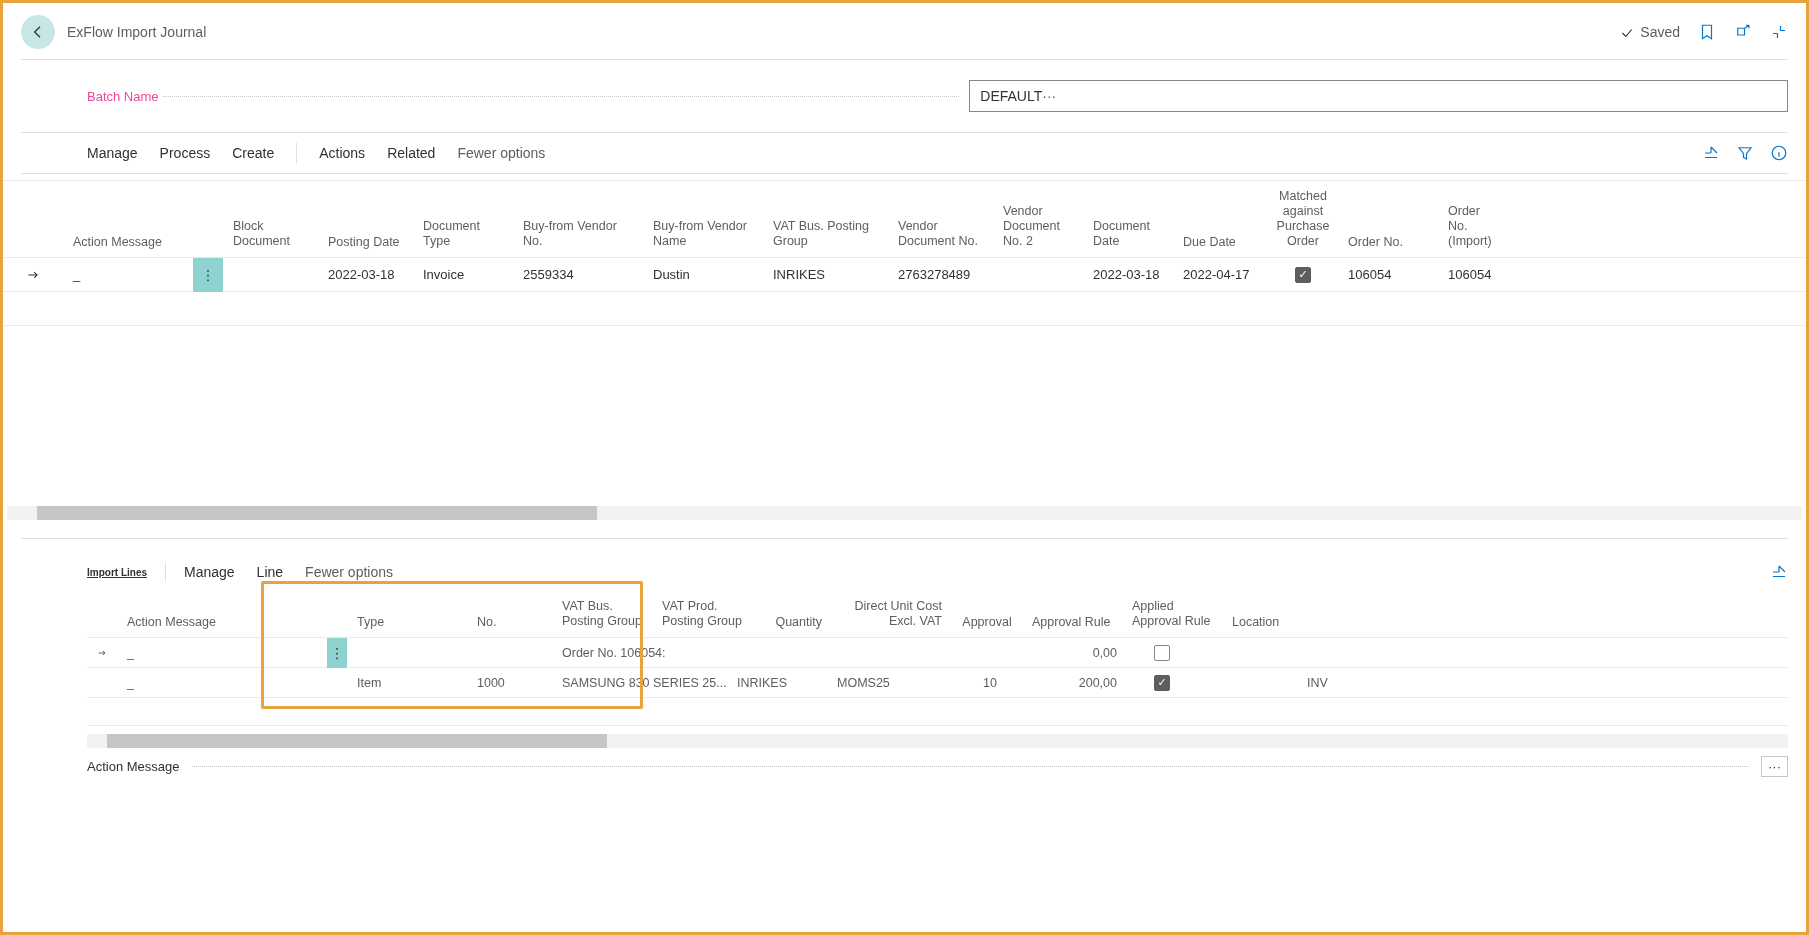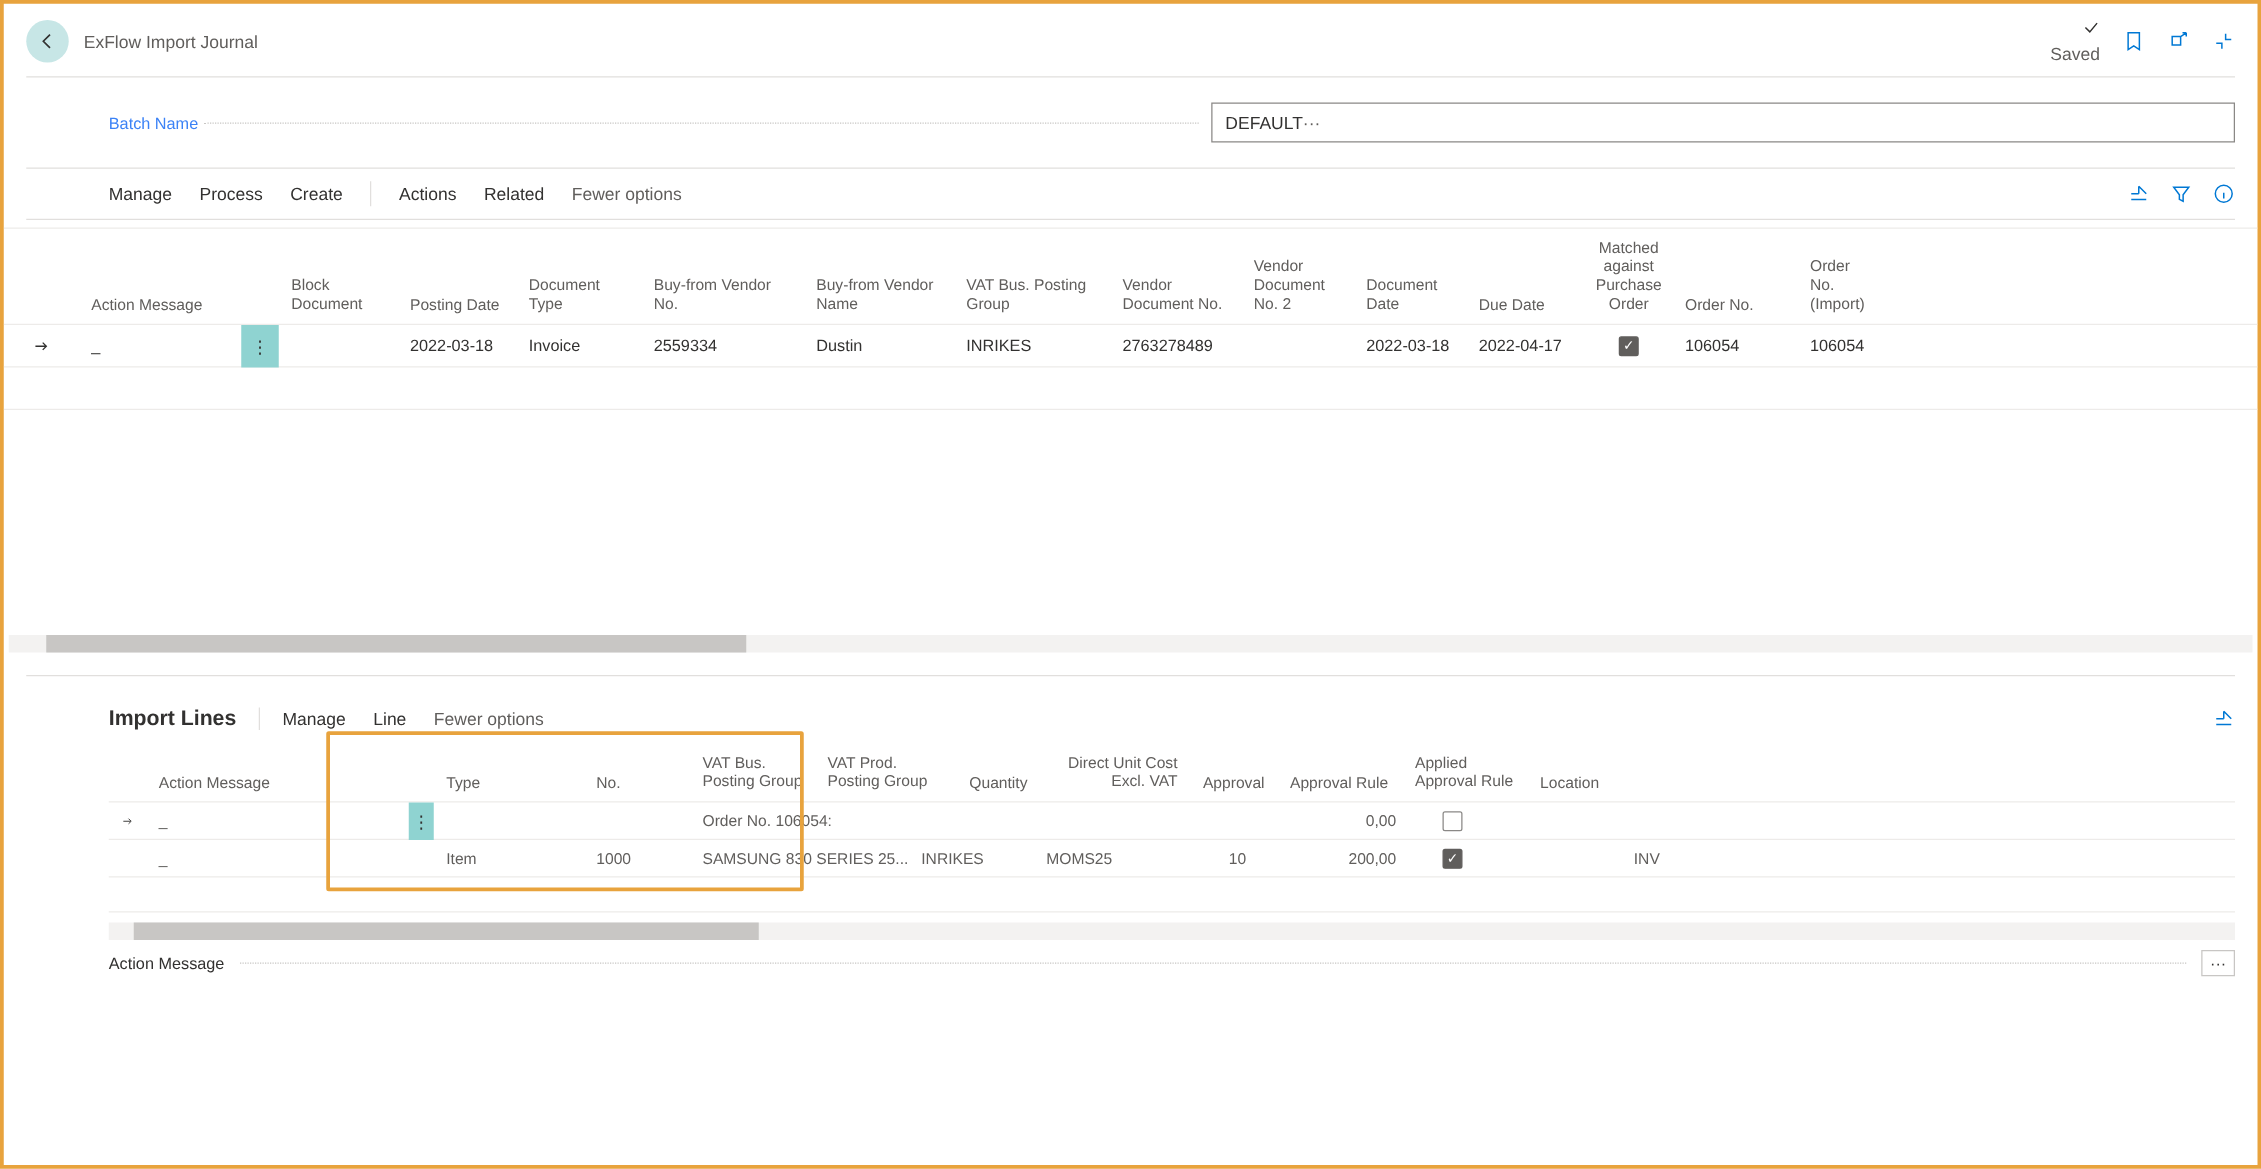--- a/index.html
+++ b/index.html
@@ -5,31 +5,31 @@
 * { box-sizing: border-box; margin: 0; padding: 0; }
 body { font-family: "Segoe UI", Tahoma, sans-serif; font-size: 13px; color: #323130; background: #fff; border: 3px solid #e8a33d; width: 1809px; height: 935px; overflow: hidden; }
 .app { padding: 0 0 0 0; }
 
 
 .header-row { display: flex; align-items: center; padding: 12px 18px 10px 18px; }
 .back-circle { width: 34px; height: 34px; border-radius: 50%; background: #c7e6e6; display: flex; align-items: center; justify-content: center; cursor: pointer; }
 .back-circle svg { width: 16px; height: 16px; stroke: #323130; }
 .page-title { margin-left: 12px; font-size: 14px; color: #605e5c; }
 .header-spacer { flex: 1; }
-.saved { display: flex; align-items: flex-end; gap: 6px; color: #605e5c; font-size: 14px; margin-right: 18px; flex-direction: column; }
+.saved { display: flex; align-items: flex-end; gap: 6px; color: #605e5c; font-size: 14px; margin-right: 18px; }
 .saved svg { width: 14px; height: 14px; stroke: #323130; }
 .header-icons { display: flex; gap: 18px; align-items: center; }
 .header-icons .icon-wrap { width: 18px; height: 18px; display: flex; align-items: center; justify-content: center; cursor: pointer; }
 .header-icons svg { width: 18px; height: 18px; stroke: #0078d4; fill: none; }
 
 .divider { height: 1px; background: #e1dfdd; margin: 0 18px; }
 
 
 .batch-row { display: flex; align-items: center; padding: 20px 18px 20px 84px; }
-.batch-label { font-size: 13px; color: #3b82f6; }
+.batch-label { font-size: 13px; color: #ec4899; }
 .batch-input { flex: 1; border: 1px solid #8a8886; padding: 7px 10px; font-size: 14px; cursor: pointer; display: flex; align-items: center; justify-content: flex-start; }
 .batch-input span.ellips { color: #605e5c; }
 
 
 .toolbar-row { display: flex; align-items: center; padding: 10px 18px 10px 84px; }
 .toolbar-row .grp { display: flex; gap: 22px; }
 .toolbar-row .grp span { font-size: 14px; cursor: pointer; }
 .toolbar-row .sep { width: 1px; height: 20px; background: #e1dfdd; margin: 0 22px; }
 .toolbar-row .muted { color: #605e5c; }
 .tool-spacer { flex: 1 }
@@ -63,21 +63,21 @@
 
 .empty-grid-row { height: 34px; border-bottom: 1px solid #edebe9; }
 
 .scroll-track { height: 14px; background: #f3f2f1; margin: 0 4px; position: relative; }
 .scroll-thumb { position: absolute; top: 0; left: 30px; height: 14px; width: 560px; background: #c8c6c4; }
 .scroll-section { margin-top: 180px; padding: 0 0; }
 
 
 .import-section { margin-top: 24px; padding: 0 18px 0 84px; }
 .import-header { display: flex; align-items: center; }
-.import-title { font-size: 17px; font-weight: 600; }
+.import-title { font-size: 10px; font-weight: 600; text-decoration: underline; }
 .import-header .sep2 { width: 1px; height: 18px; background: #e1dfdd; margin: 0 18px; }
 .import-header .link { font-size: 14px; cursor: pointer; margin-right: 22px; }
 
 .grid2-wrap { padding: 10px 18px 0 84px; position: relative; }
 .grid2-header, .grid2-row { display: flex; }
 .grid2-header { border-bottom: 1px solid #edebe9; }
 .grid2-row { border-bottom: 1px solid #edebe9; height: 30px; align-items: center; position: relative; }
 .g2-arrow { width: 30px; justify-content:center; }
 .g2-action { width: 210px; }
 .g2-menu { width: 20px; }

